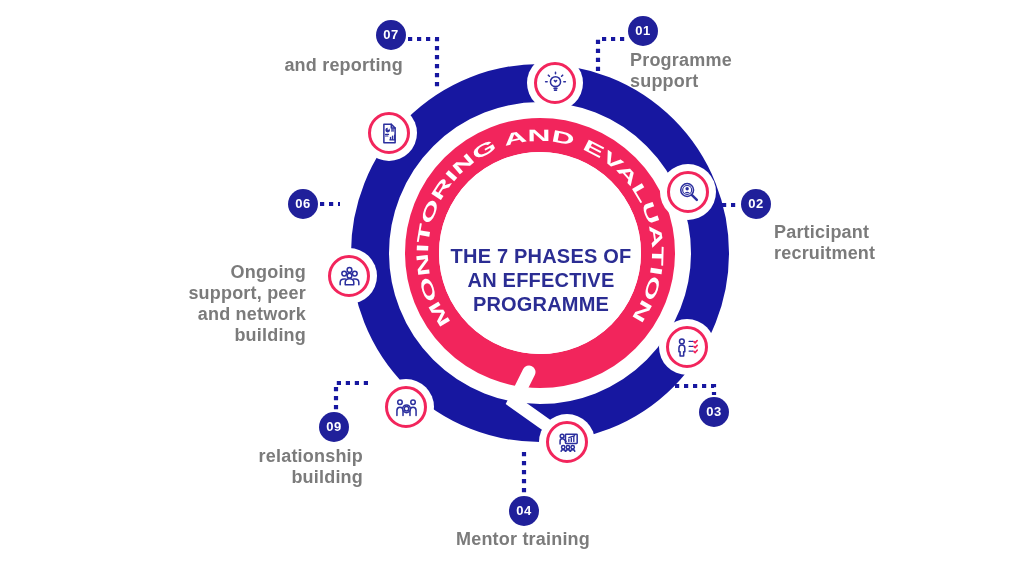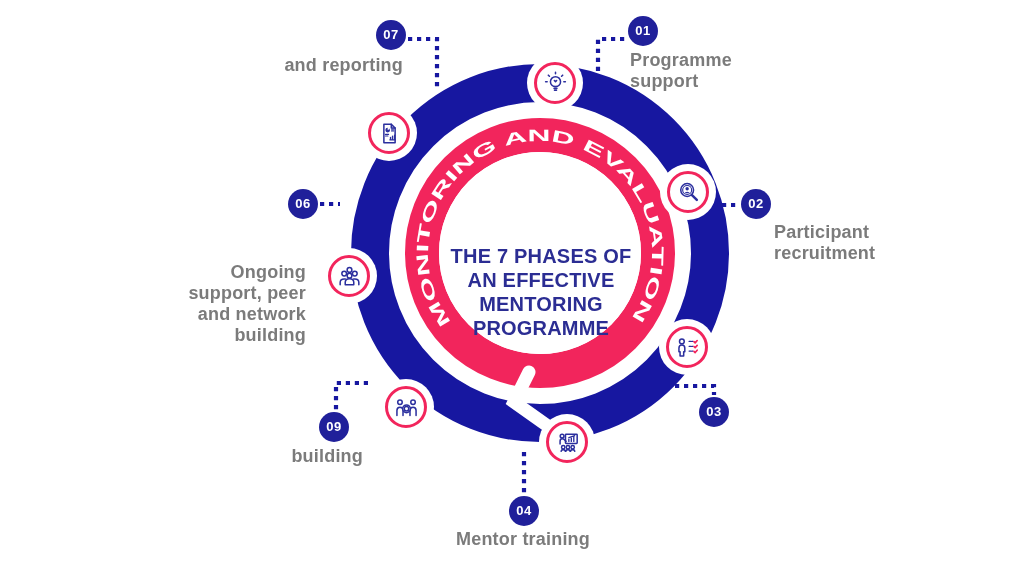--- a/index.html
+++ b/index.html
@@ -74,21 +74,20 @@
 
     <path id="arcPath" d="M451.7,322.0 A112,112 0 1 1 628.3,322.0" fill="none"></path>
     <text class="arc-text">
       <textPath href="#arcPath" startOffset="0" textLength="495" lengthAdjust="spacingAndGlyphs">MONITORING AND EVALUATION</textPath>
     </text>
   </svg>
 
   <div class="center-title">
     <div>THE 7 PHASES OF</div>
     <div>AN EFFECTIVE</div>
-    <div>MENTORING</div>
     <div>PROGRAMME</div>
   </div>
 
   <div class="icon-circle" style="left:527px;top:55px;">
     <div class="icon-ring">
       <svg viewBox="0 0 24 24">
         <path class="glyph" d="M12,3.4 V1.9 M6.6,5.6 L5.6,4.6 M17.4,5.6 L18.4,4.6 M4.6,10.4 H3.2 M19.4,10.4 H20.8"></path>
         <circle class="glyph" cx="12" cy="10.4" r="4.5"></circle>
         <path class="glyph" d="M10.5,14.6 h3 M10.7,16.4 h2.6 M11.1,18.1 h1.8"></path>
         <path class="glyph" d="M11,9.4 l1,1.1 1,-1.1"></path>
@@ -195,20 +194,21 @@
     <div>Participant</div>
     <div>recruitment</div>
   </div>
 
 
   <div class="label align-center" style="left:423px;top:529px;width:200px;">
     <div>Mentor training</div>
   </div>
 
   <div class="label align-right" style="right:661px;top:446px;">
+    <div>relationship</div>
     <div>building</div>
   </div>
 
   <div class="label align-right" style="right:718px;top:226px;margin-top:36px;">
     <div>Ongoing</div>
     <div>support, peer</div>
     <div>and network</div>
     <div>building</div>
   </div>
 

